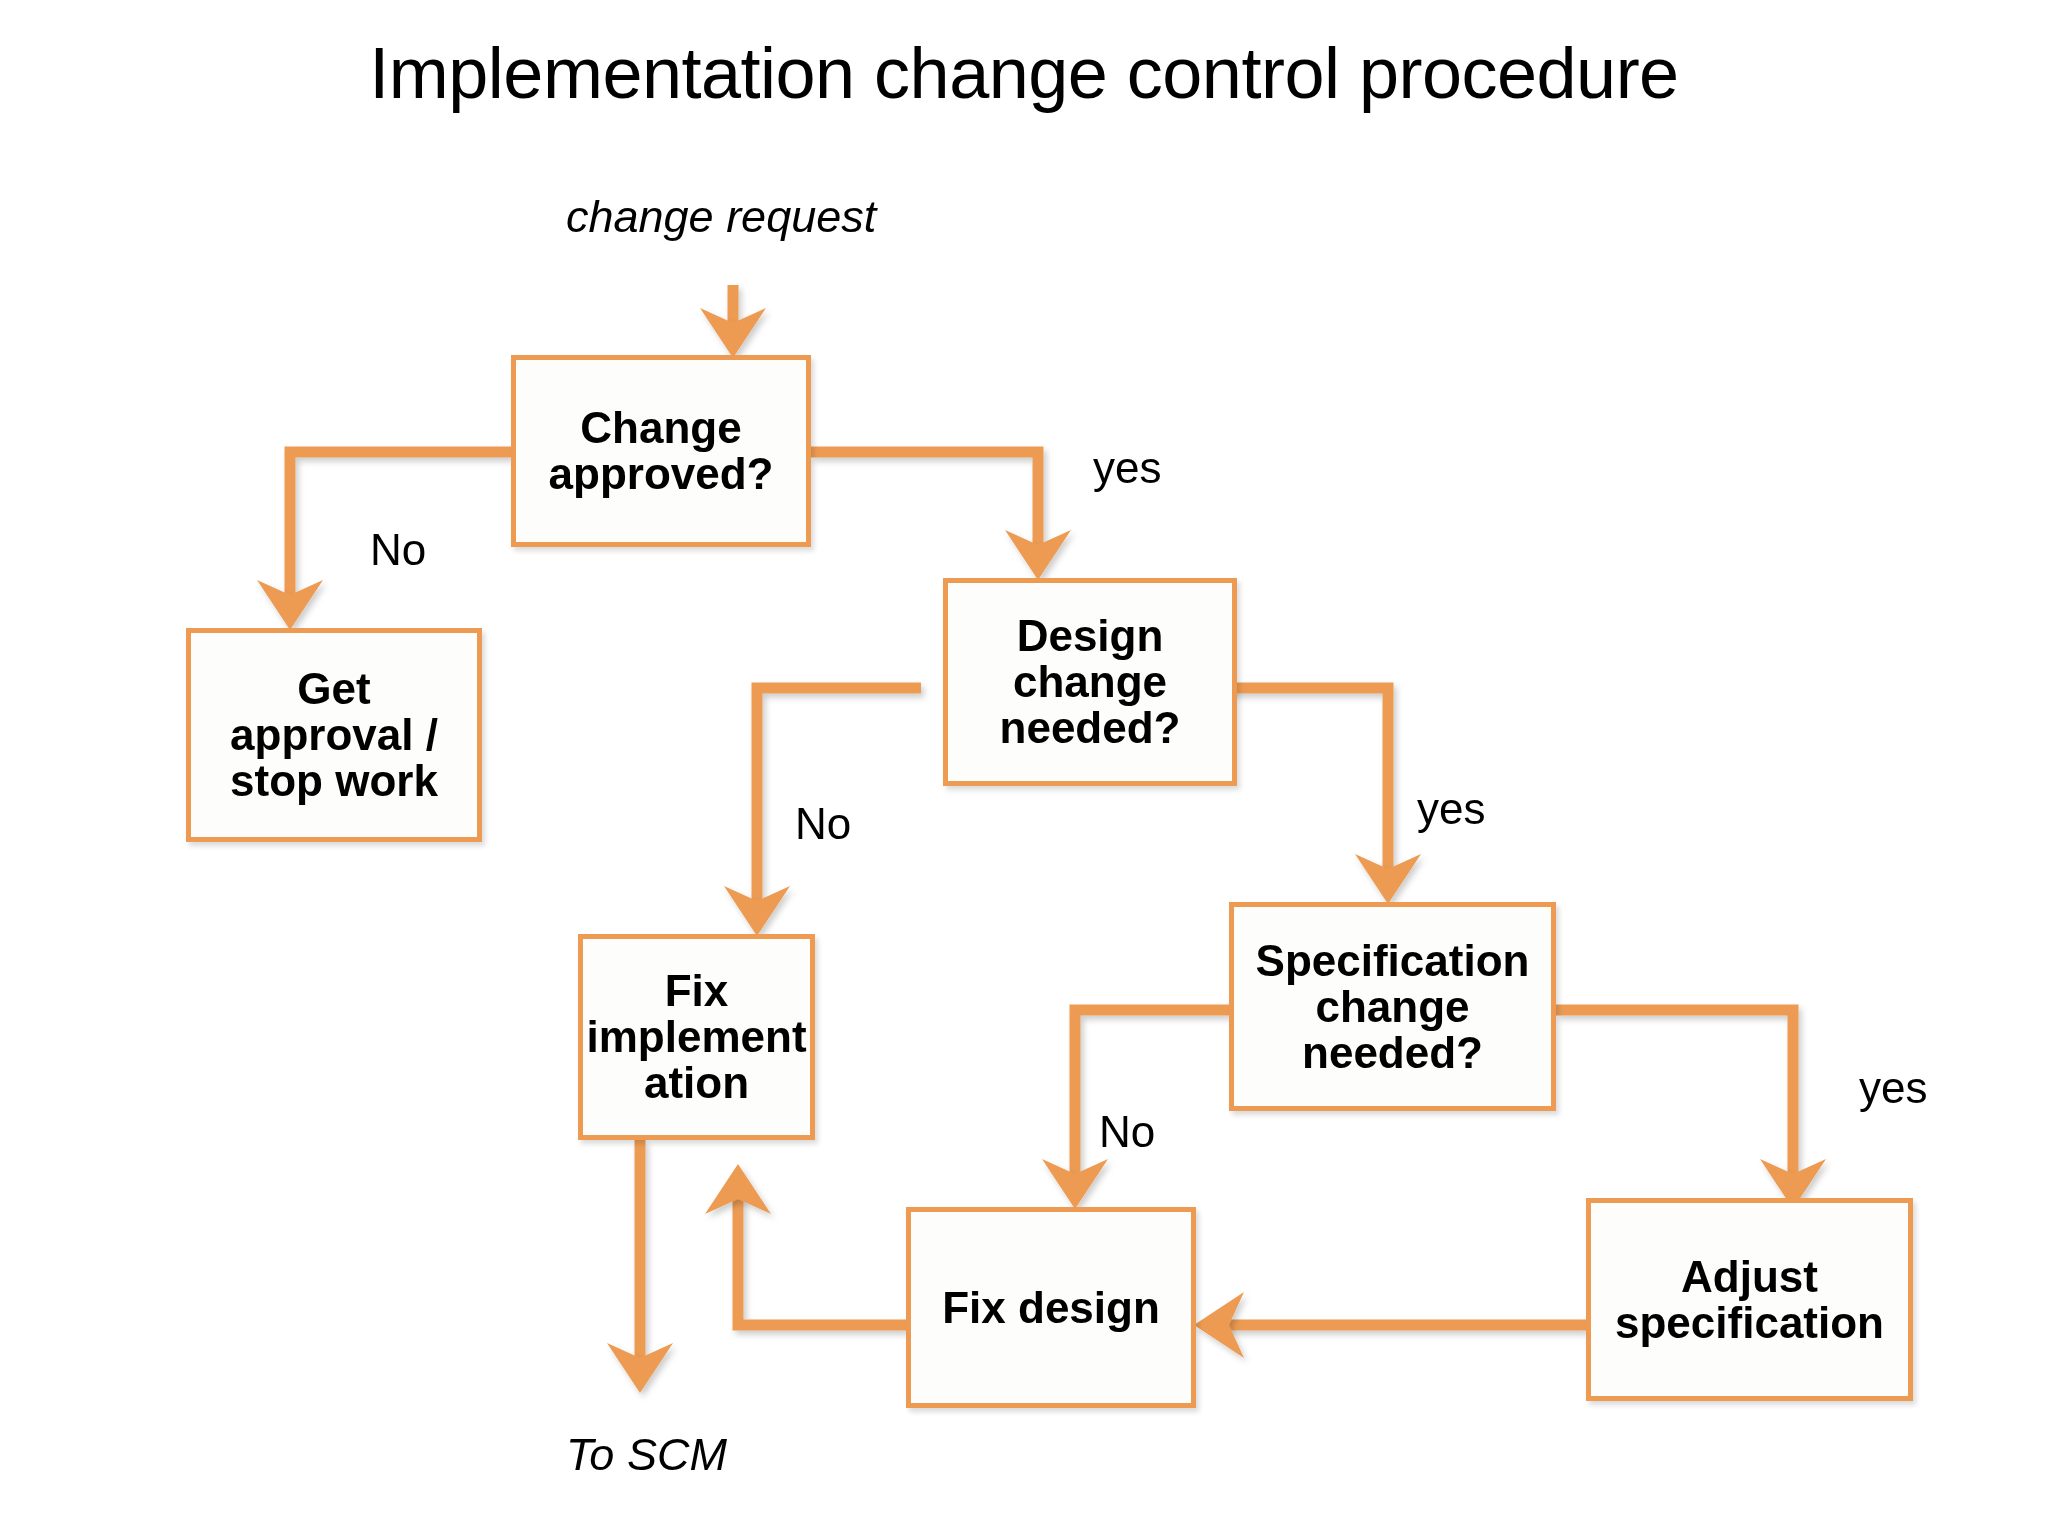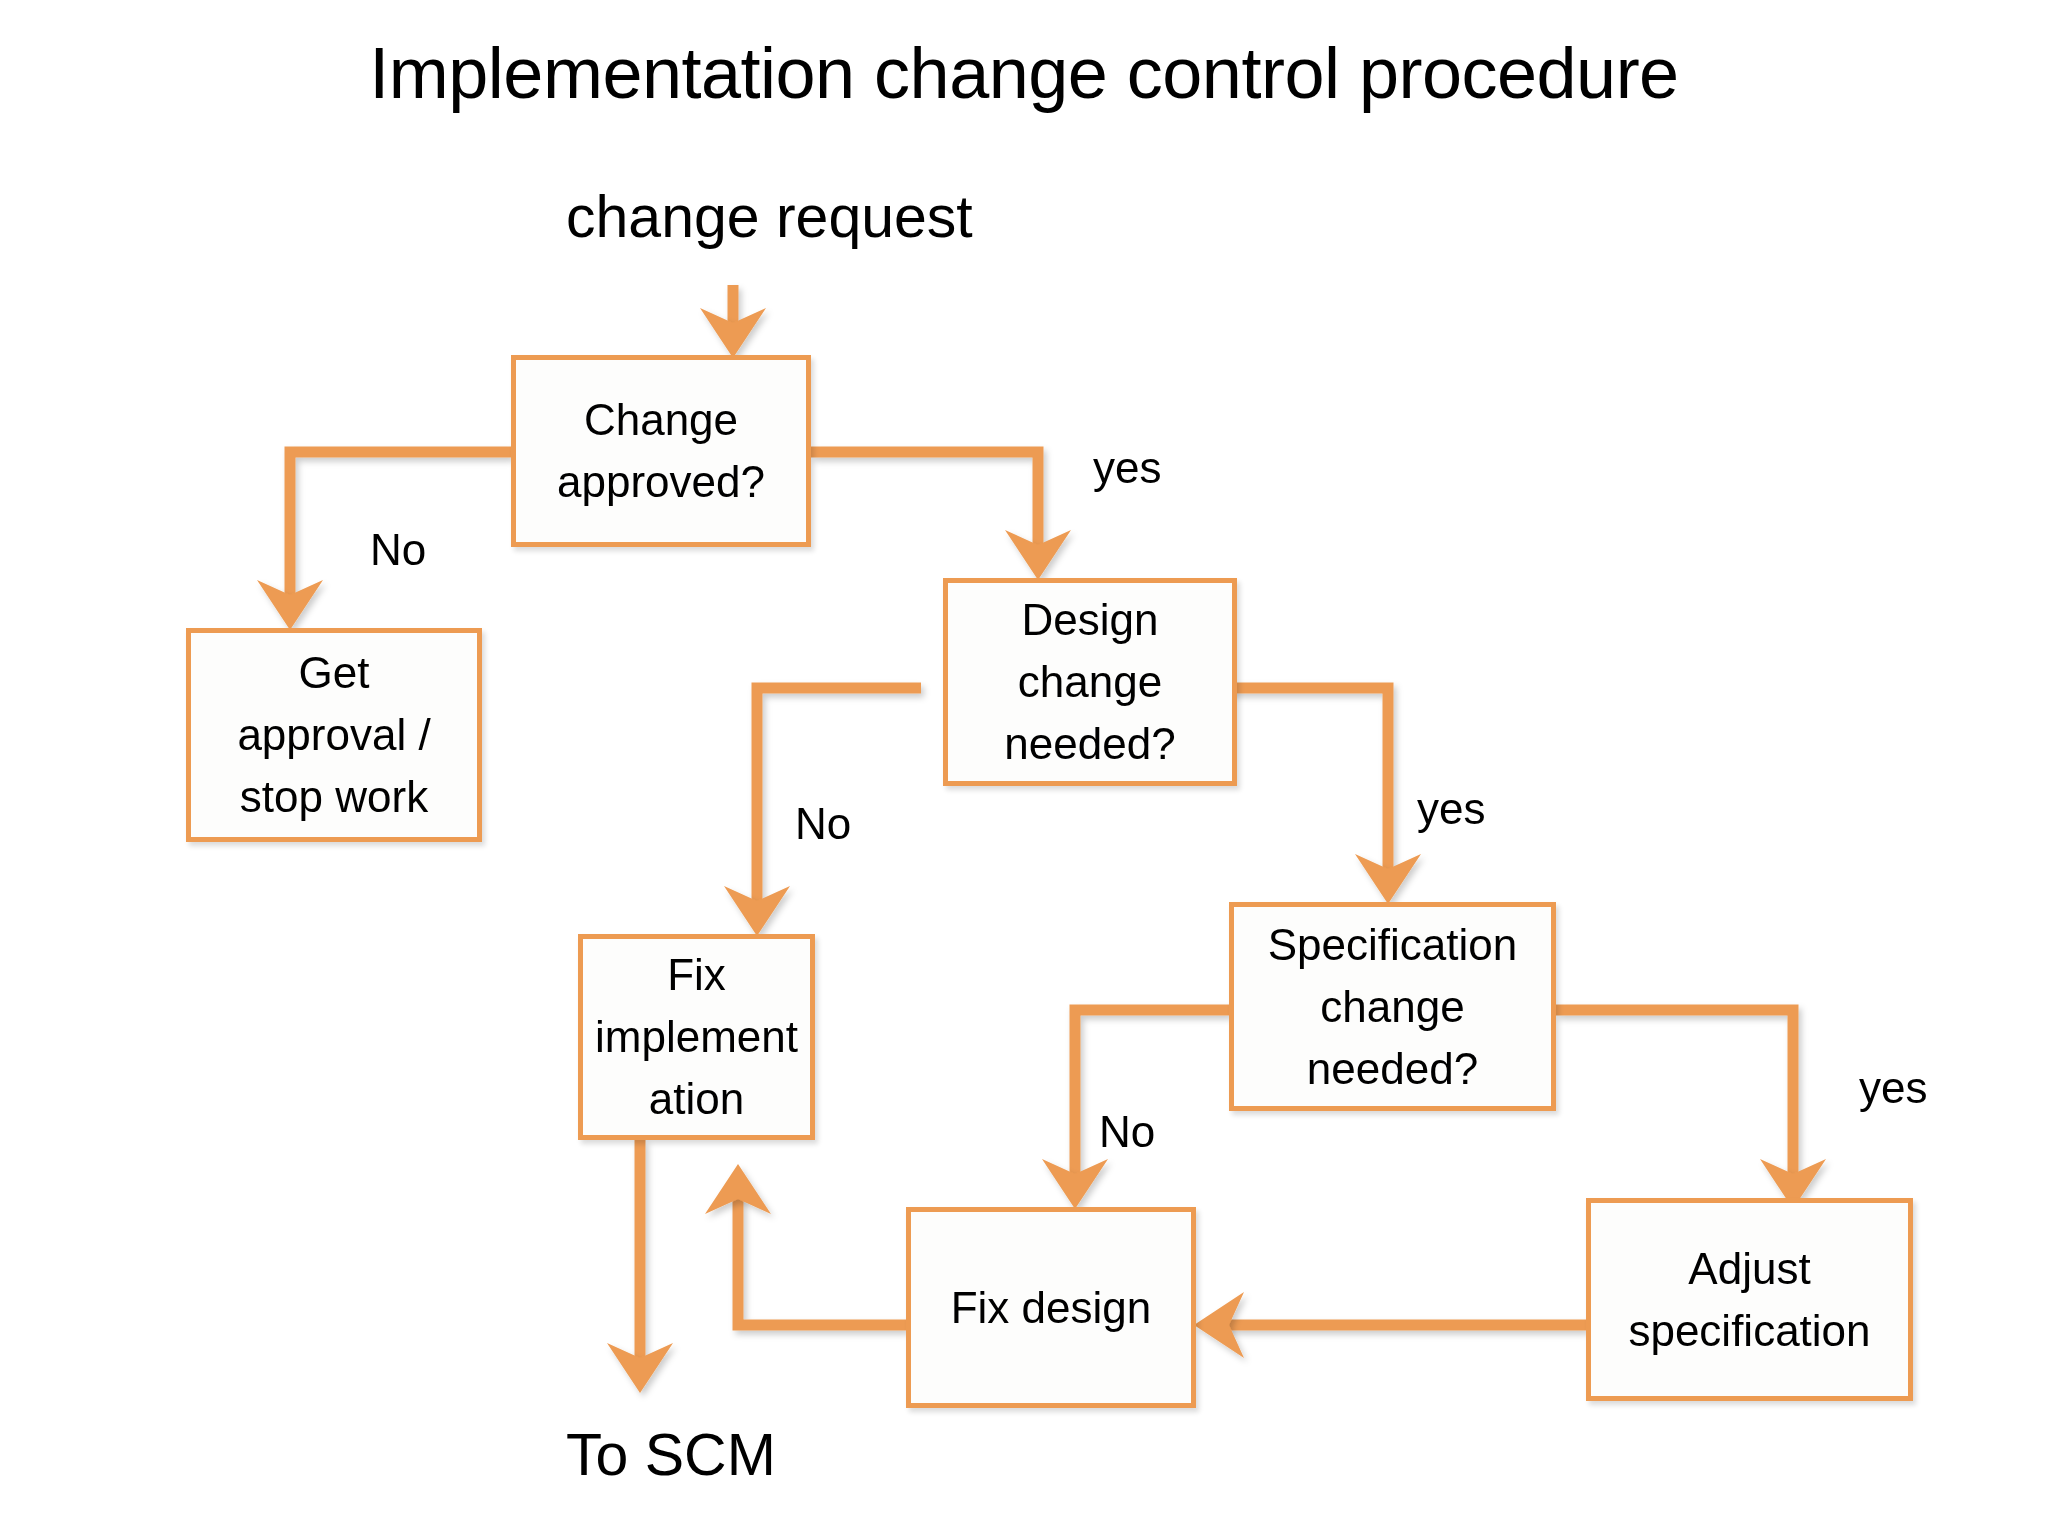--- a/index.html
+++ b/index.html
@@ -49,40 +49,41 @@
     position: absolute;
     box-sizing: border-box;
     border: 5px solid #ED9B52;
     background: #FDFDFC;
     display: flex;
     align-items: center;
     justify-content: center;
     text-align: center;
     color: #000000;
     font-size: 44px;
-    line-height: 62px;
-    font-weight: 400;
+    line-height: 46px;
+    font-weight: 700;
     padding: 0 6px;
     box-shadow: 3px 4px 5px rgba(0,0,0,0.14);
   }
 
   .edge-label {
     position: absolute;
     color: #000000;
     font-size: 44px;
     line-height: 50px;
     white-space: nowrap;
   }
 
   .free-label {
     position: absolute;
     color: #000000;
-    font-size: 59px;
+    font-size: 45px;
     line-height: 54px;
     white-space: nowrap;
+    font-style: italic;
   }
 
   
   #node-change-approved { left: 511px;  top: 355px;  width: 300px; height: 192px; }
   #node-get-approval    { left: 186px;  top: 628px;  width: 296px; height: 214px; }
   #node-design-change   { left: 943px;  top: 578px;  width: 294px; height: 208px; }
   #node-fix-impl        { left: 578px;  top: 934px;  width: 237px; height: 206px; }
   #node-spec-change     { left: 1229px; top: 902px;  width: 327px; height: 209px; }
   #node-fix-design      { left: 906px;  top: 1207px; width: 290px; height: 201px; }
   #node-adjust-spec     { left: 1586px; top: 1198px; width: 327px; height: 203px; }

